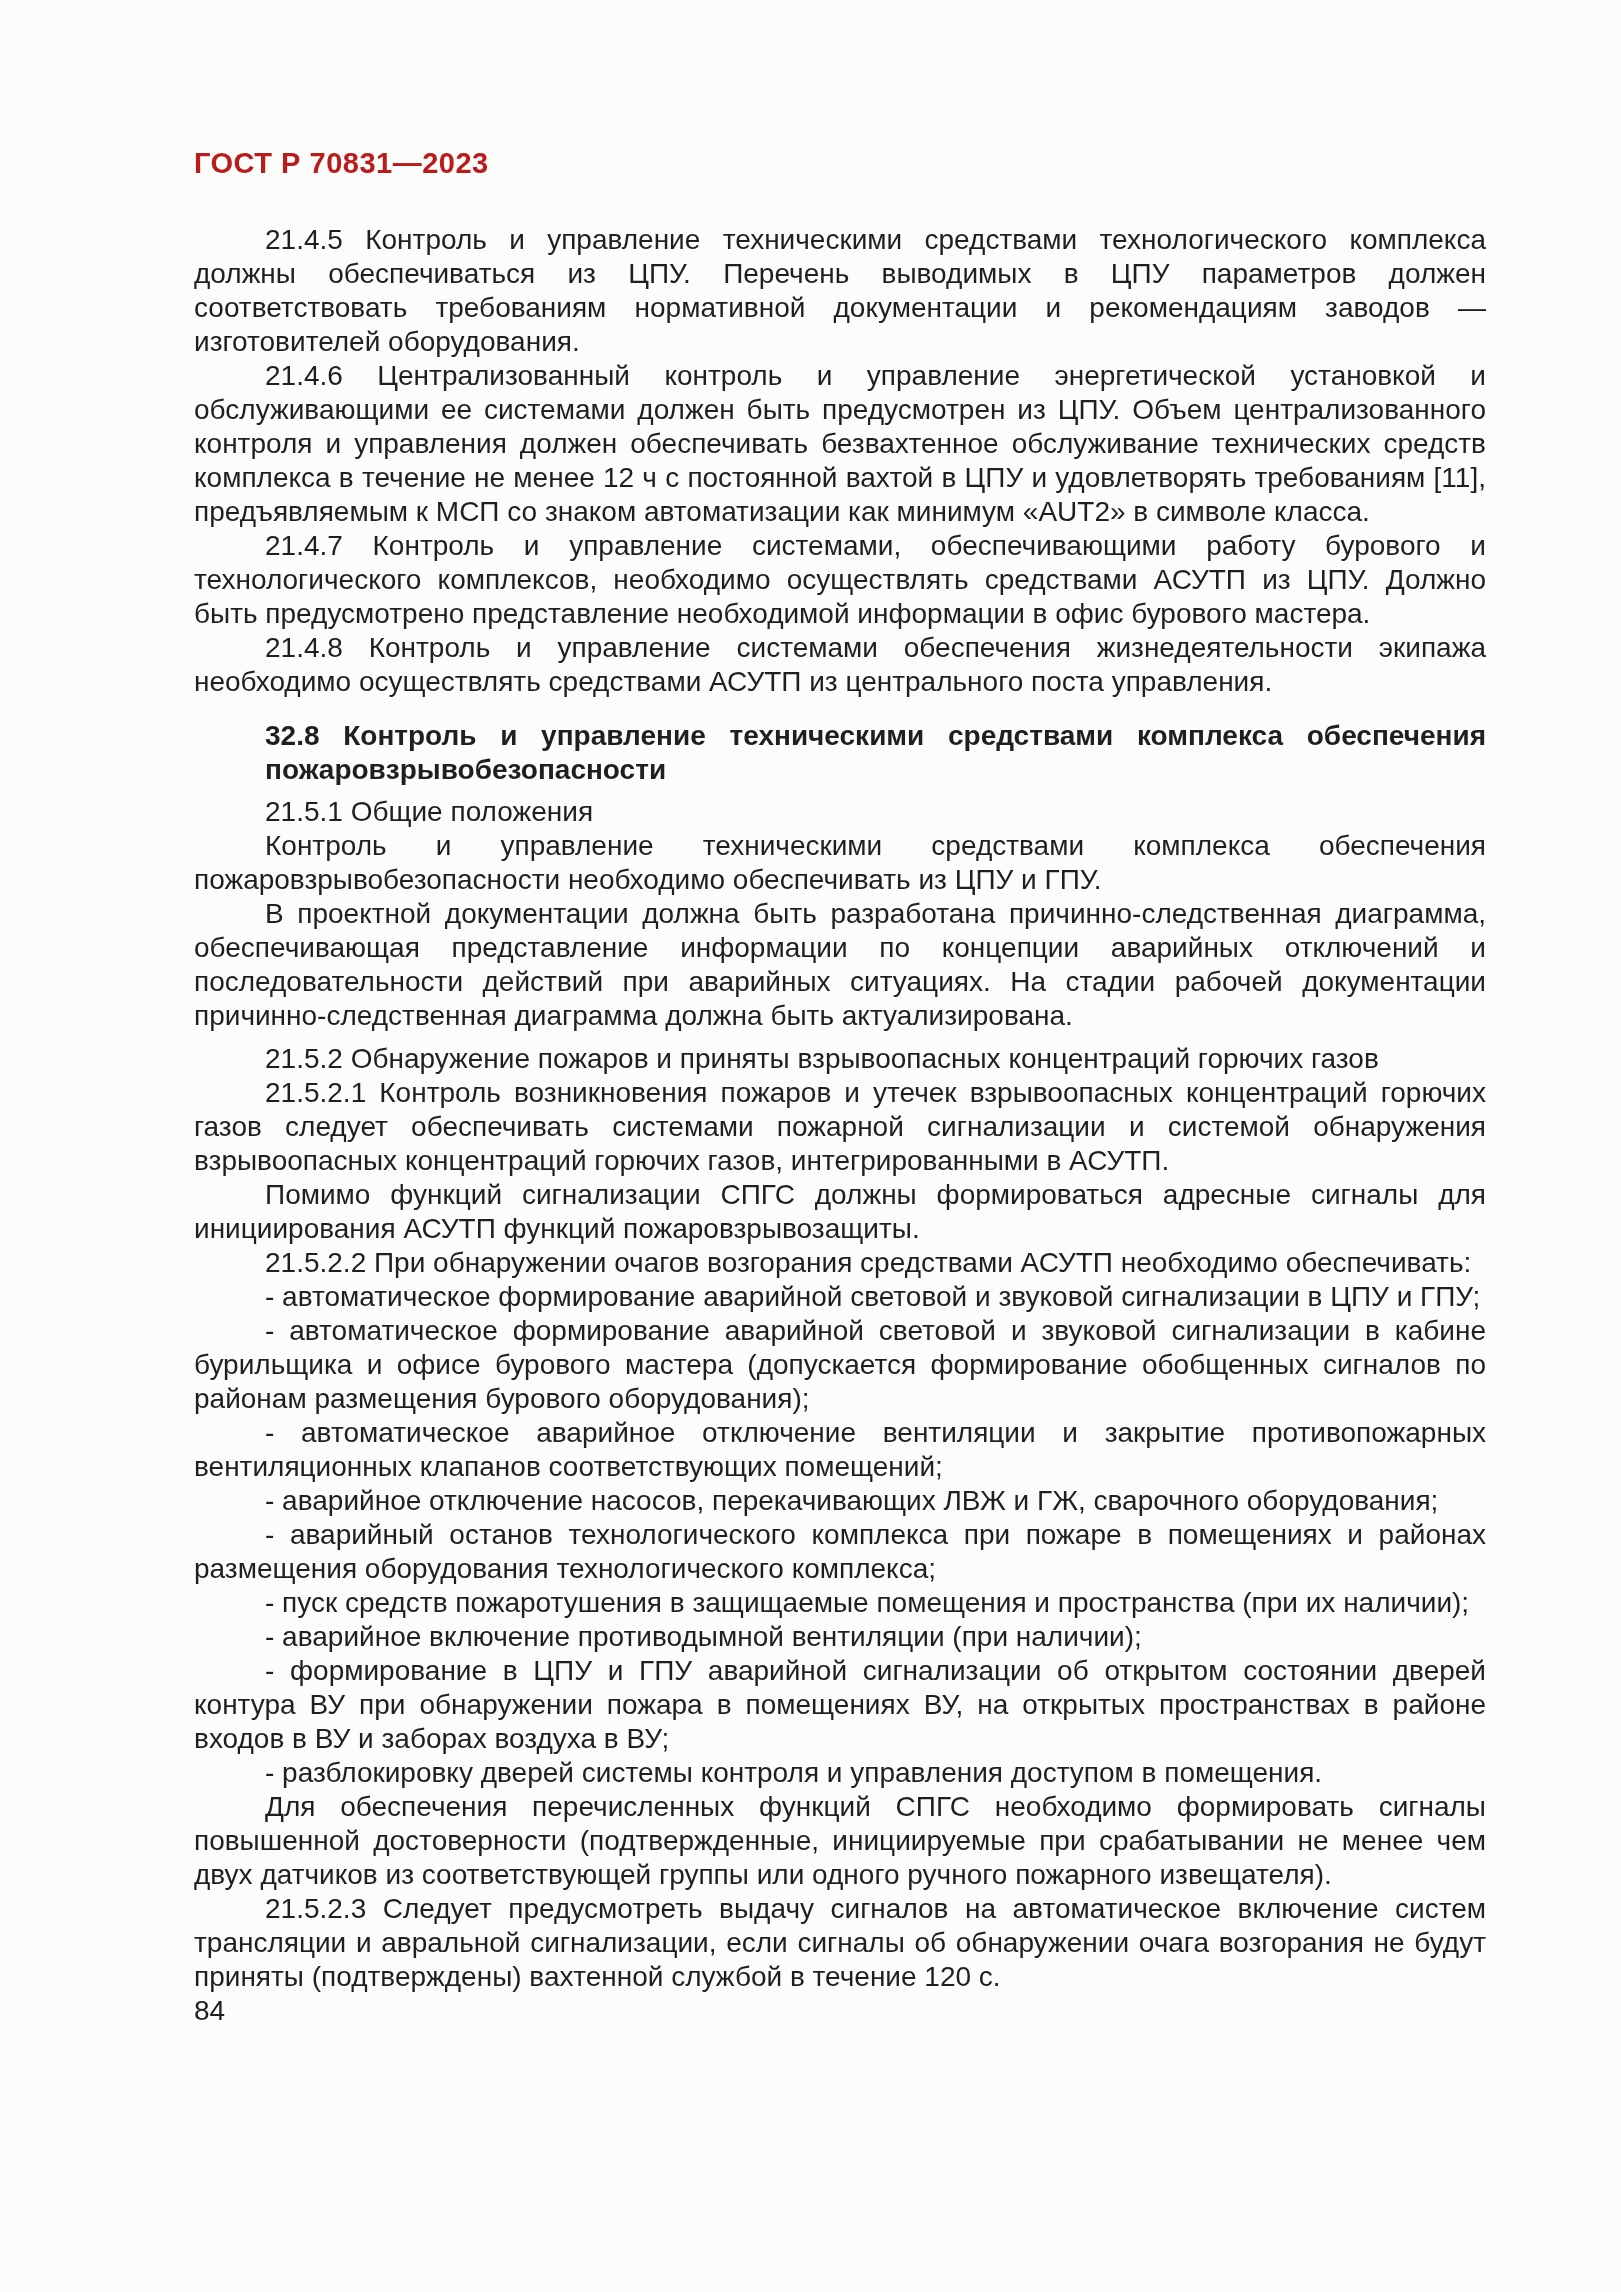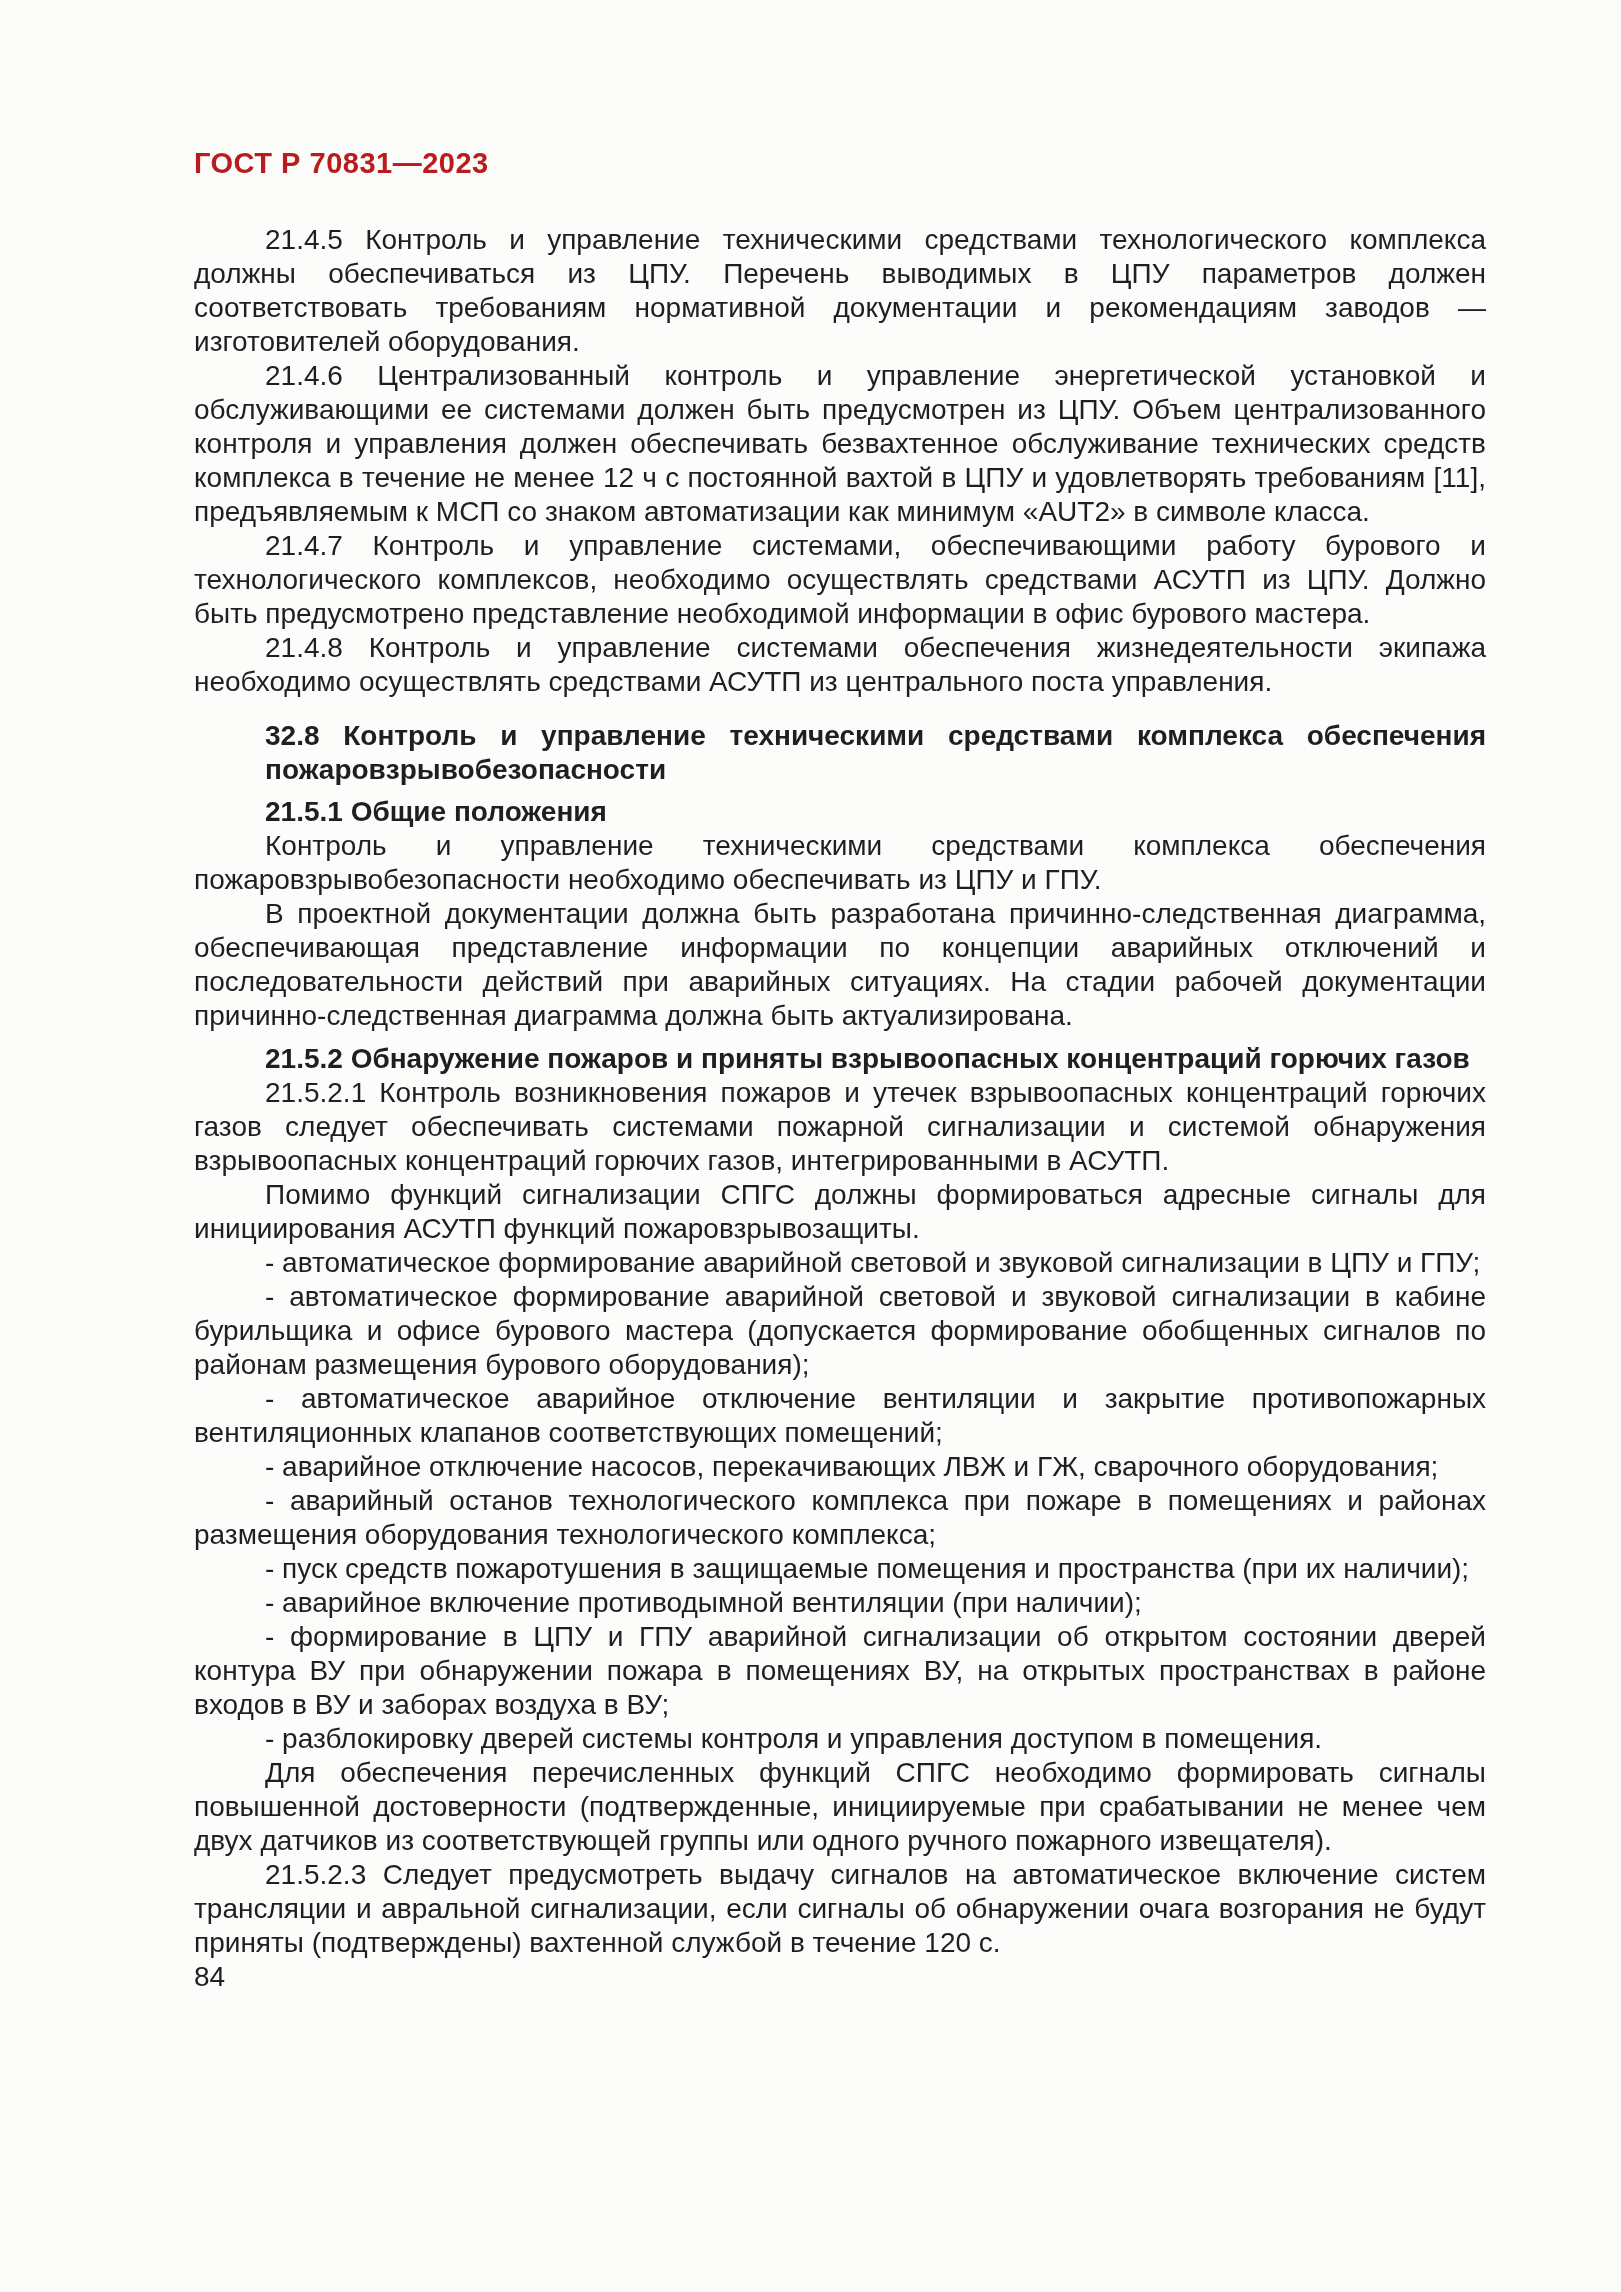--- a/index.html
+++ b/index.html
@@ -43,21 +43,21 @@
     line-height: 34px;
   }
   .paragraph, .bullet {
     text-indent: 71px;
   }
   .section-heading {
     font-weight: bold;
     margin: 19.6px 0 0 71px !important;
   }
   .subsection-heading {
-    font-weight: bold;
+    font-weight: normal;
     margin: 8.8px 0 0 71px !important;
   }
   .page-number {
     margin-top: 6.9px;
     text-align: left;
     text-indent: 0;
     font-size: 28px;
     line-height: 34px;
   }
 </style>
@@ -73,20 +73,21 @@
       <p class="paragraph">21.4.6 Централизованный контроль и управление энергетической установкой и обслуживающими ее системами должен быть предусмотрен из ЦПУ. Объем централизованного контроля и управления должен обеспечивать безвахтенное обслуживание технических средств комплекса в течение не менее 12 ч с постоянной вахтой в ЦПУ и удовлетворять требованиям [11], предъявляемым к МСП со знаком автоматизации как минимум «AUT2» в символе класса.</p>
       <p class="paragraph">21.4.7 Контроль и управление системами, обеспечивающими работу бурового и технологического комплексов, необходимо осуществлять средствами АСУТП из ЦПУ. Должно быть предусмотрено представление необходимой информации в офис бурового мастера.</p>
       <p class="paragraph">21.4.8 Контроль и управление системами обеспечения жизнедеятельности экипажа необходимо осуществлять средствами АСУТП из центрального поста управления.</p>
       <h2 class="section-heading">32.8 Контроль и управление техническими средствами комплекса обеспечения пожаровзрывобезопасности</h2>
       <h3 class="subsection-heading">21.5.1 Общие положения</h3>
       <p class="paragraph">Контроль и управление техническими средствами комплекса обеспечения пожаровзрывобезопасности необходимо обеспечивать из ЦПУ и ГПУ.</p>
       <p class="paragraph">В проектной документации должна быть разработана причинно-следственная диаграмма, обеспечивающая представление информации по концепции аварийных отключений и последовательности действий при аварийных ситуациях. На стадии рабочей документации причинно-следственная диаграмма должна быть актуализирована.</p>
       <h3 class="subsection-heading">21.5.2 Обнаружение пожаров и приняты взрывоопасных концентраций горючих газов</h3>
       <p class="paragraph">21.5.2.1 Контроль возникновения пожаров и утечек взрывоопасных концентраций горючих газов следует обеспечивать системами пожарной сигнализации и системой обнаружения взрывоопасных концентраций горючих газов, интегрированными в АСУТП.</p>
       <p class="paragraph">Помимо функций сигнализации СПГС должны формироваться адресные сигналы для инициирования АСУТП функций пожаровзрывозащиты.</p>
+      <p class="paragraph">21.5.2.2 При обнаружении очагов возгорания средствами АСУТП необходимо обеспечивать:</p>
       <p class="bullet">- автоматическое формирование аварийной световой и звуковой сигнализации в ЦПУ и ГПУ;</p>
       <p class="bullet">- автоматическое формирование аварийной световой и звуковой сигнализации в кабине бурильщика и офисе бурового мастера (допускается формирование обобщенных сигналов по районам размещения бурового оборудования);</p>
       <p class="bullet">- автоматическое аварийное отключение вентиляции и закрытие противопожарных вентиляционных клапанов соответствующих помещений;</p>
       <p class="bullet">- аварийное отключение насосов, перекачивающих ЛВЖ и ГЖ, сварочного оборудования;</p>
       <p class="bullet">- аварийный останов технологического комплекса при пожаре в помещениях и районах размещения оборудования технологического комплекса;</p>
       <p class="bullet">- пуск средств пожаротушения в защищаемые помещения и пространства (при их наличии);</p>
       <p class="bullet">- аварийное включение противодымной вентиляции (при наличии);</p>
       <p class="bullet">- формирование в ЦПУ и ГПУ аварийной сигнализации об открытом состоянии дверей контура ВУ при обнаружении пожара в помещениях ВУ, на открытых пространствах в районе входов в ВУ и заборах воздуха в ВУ;</p>
       <p class="bullet">- разблокировку дверей системы контроля и управления доступом в помещения.</p>
       <p class="paragraph">Для обеспечения перечисленных функций СПГС необходимо формировать сигналы повышенной достоверности (подтвержденные, инициируемые при срабатывании не менее чем двух датчиков из соответствующей группы или одного ручного пожарного извещателя).</p>

